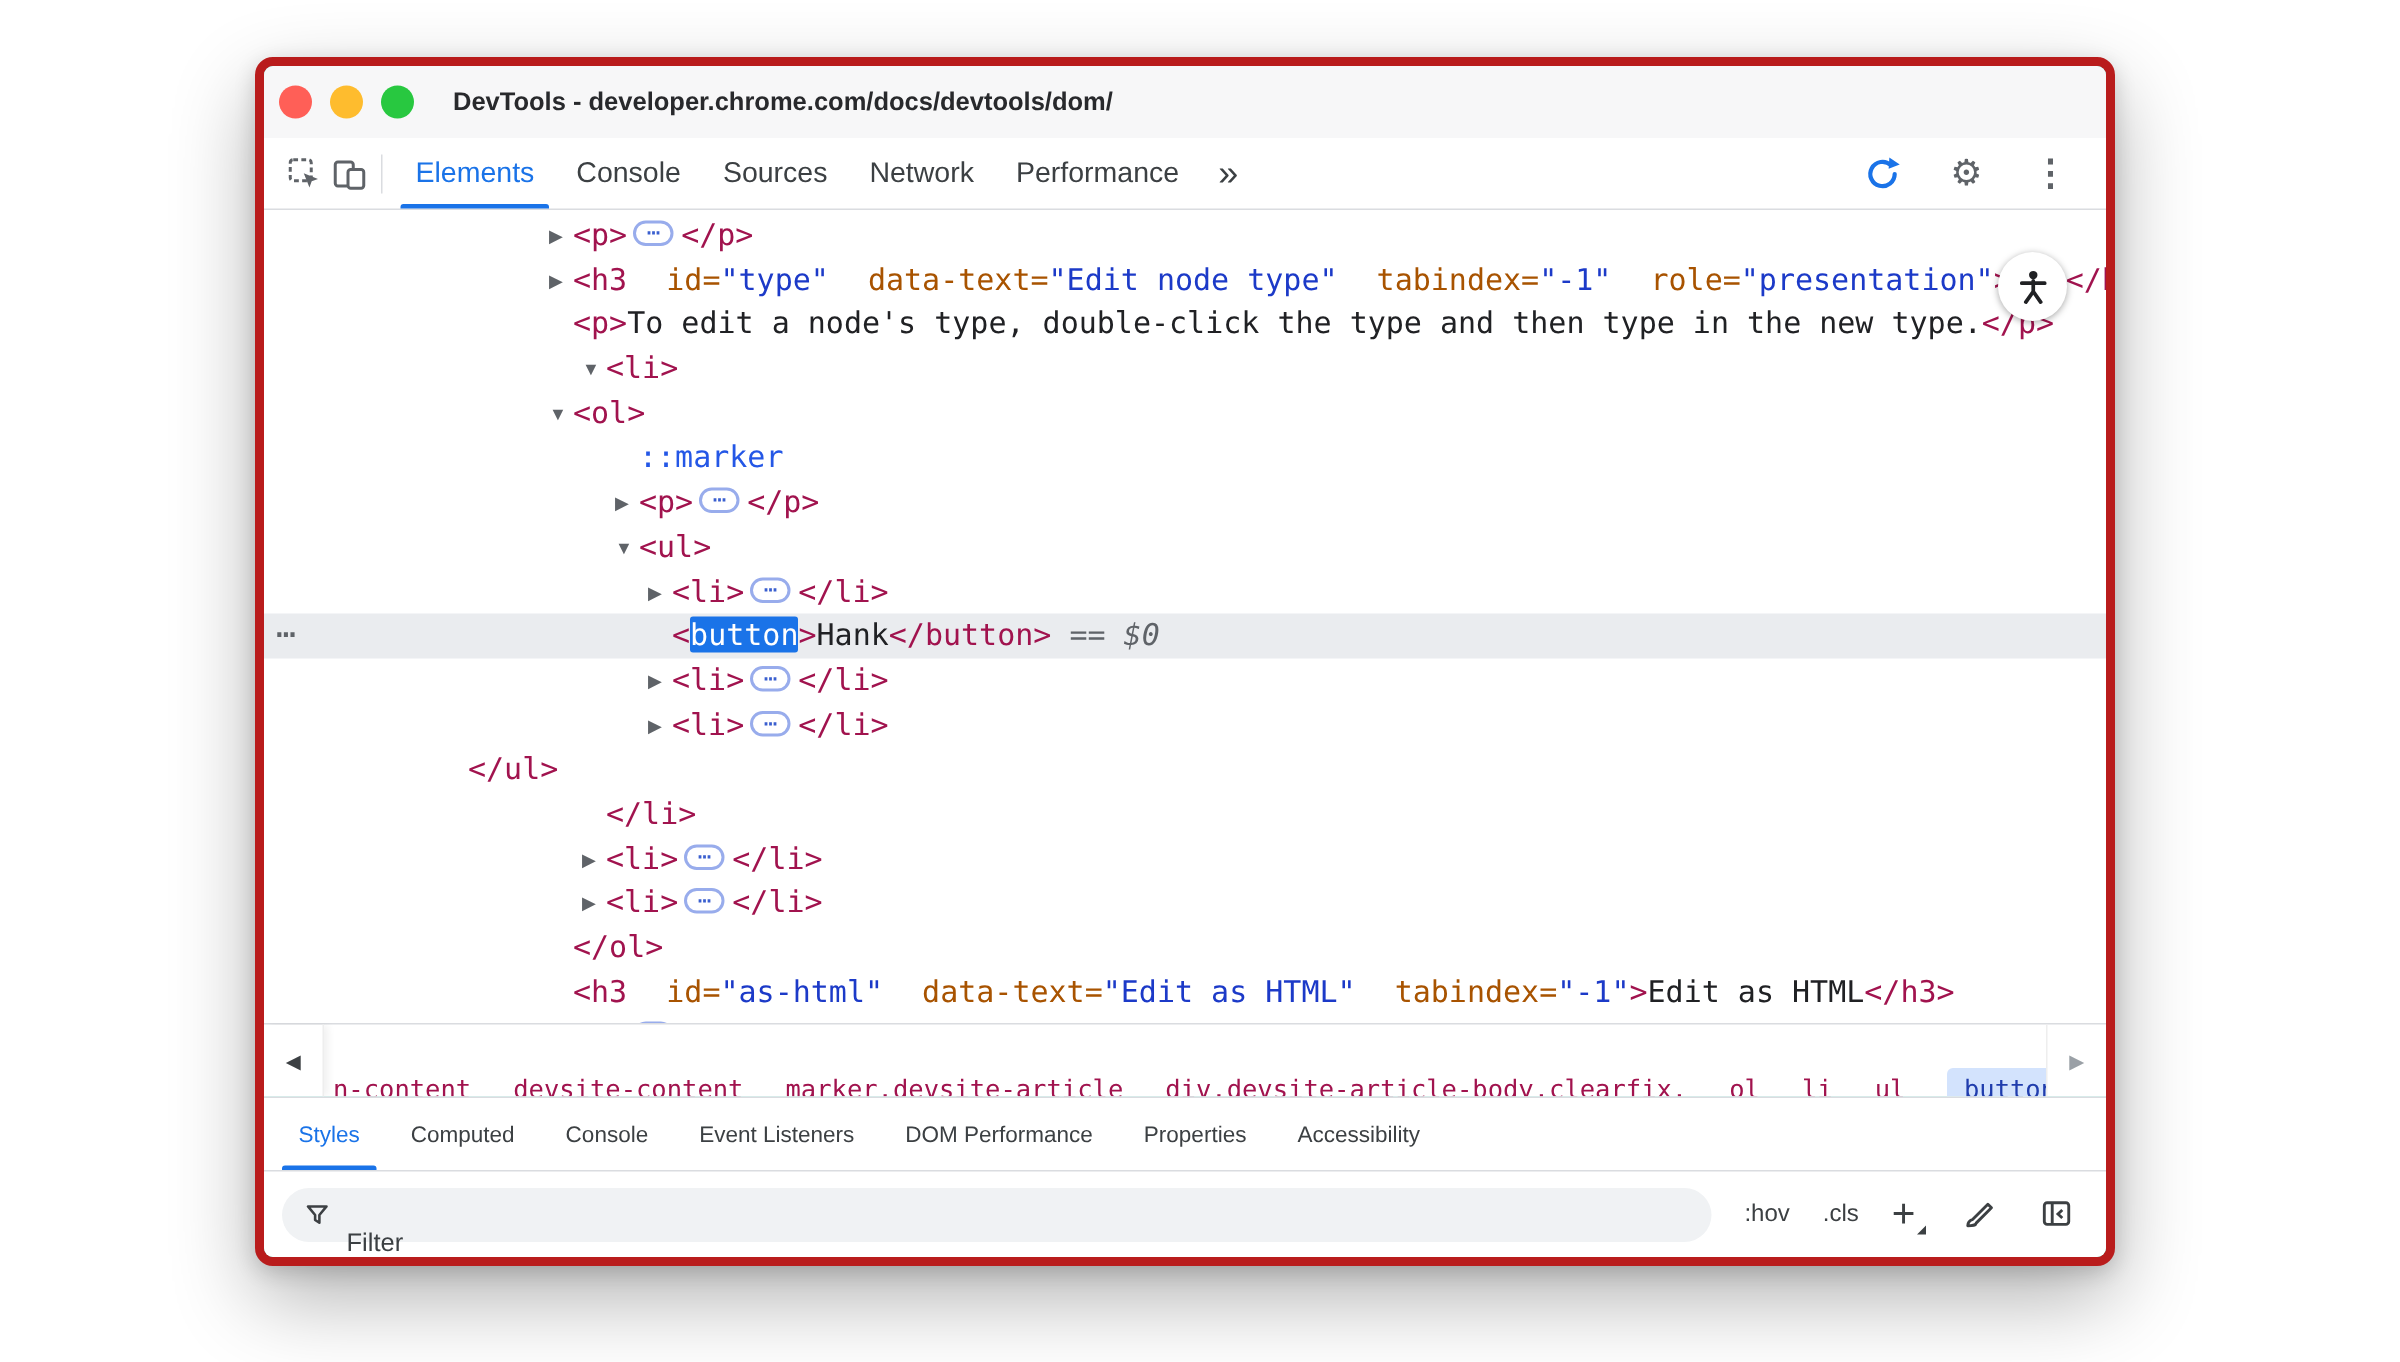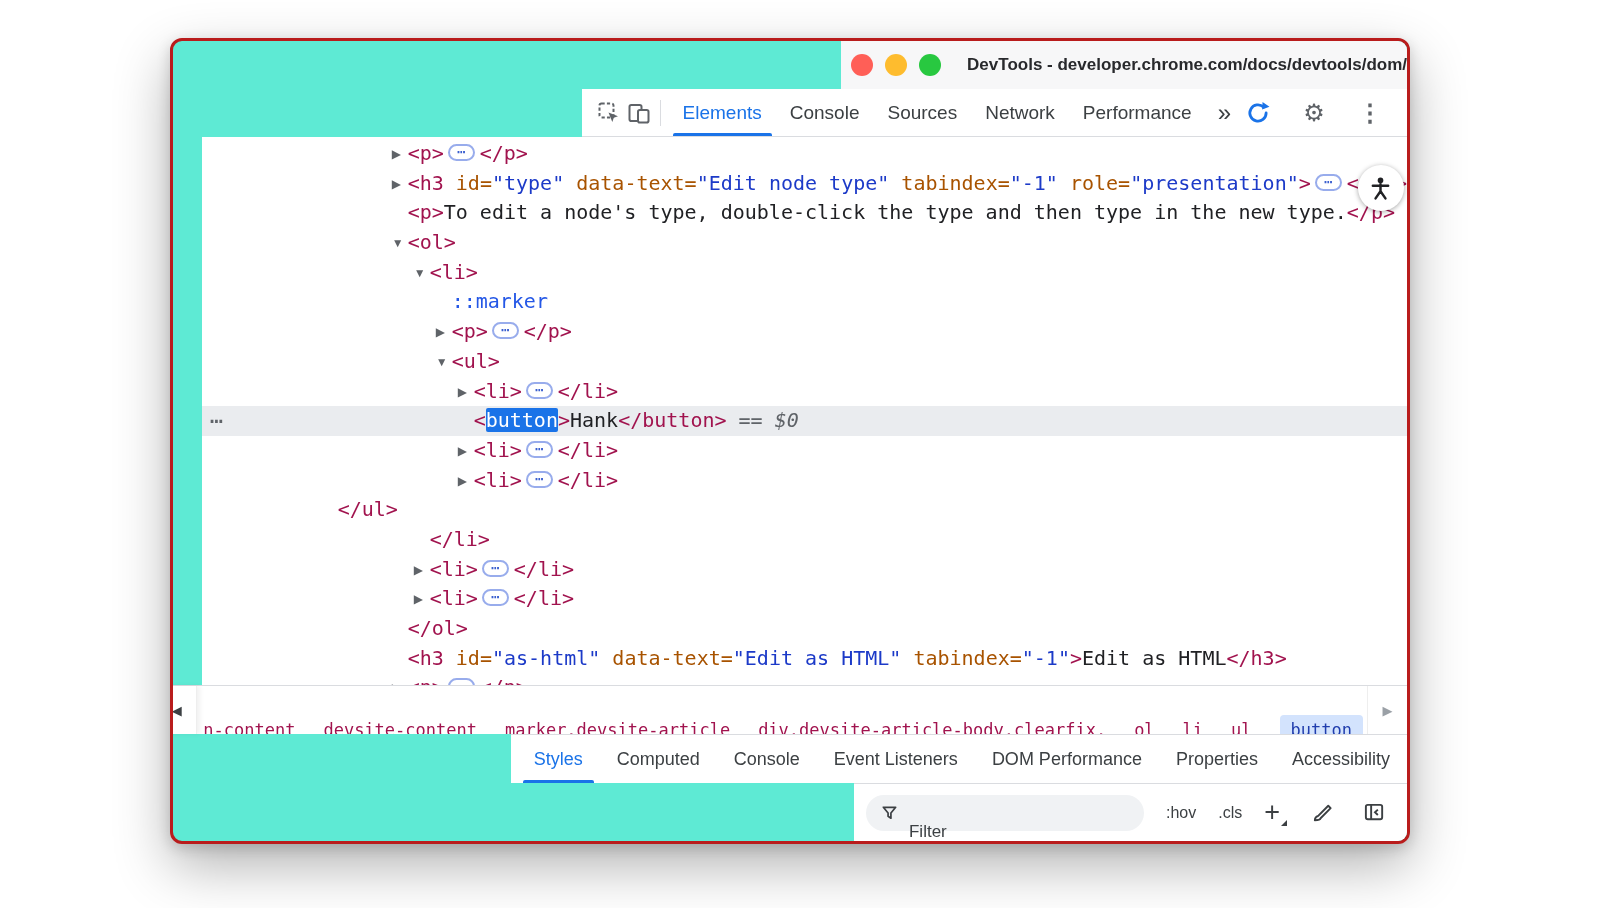--- a/index.html
+++ b/index.html
@@ -4,22 +4,22 @@
 <style>
   :root{
     --blue:#1a73e8; --tag:#a1134e; --attr:#a85300; --val:#1c3ac8; --marker:#2457e6;
     --txt:#202124; --grey:#5f6368; --divider:#dadce0; --rowsel:#eaecef;
     --crumbselbg:#d3e3fd; --crumbseltxt:#203dad;
   }
   *{box-sizing:border-box;margin:0;padding:0;}
   html,body{width:1600px;height:908px;background:#fff;overflow:hidden;
     font-family:"Liberation Sans",sans-serif;color:var(--txt);}
   .window{position:absolute;left:170px;top:38px;width:1240px;height:806px;background:#5eead4;
-    border-radius:12px;border:3px solid #b91c1c;overflow:hidden;display:flex;flex-direction:column;
-    box-shadow:0 22px 55px rgba(0,0,0,.30),0 4px 14px rgba(0,0,0,.16);align-items:flex-end;}
+    border-radius:12px;border:6px solid #b91c1c;overflow:hidden;display:flex;flex-direction:column;
+    box-shadow:0 22px 55px rgba(0,0,0,.30),0 4px 14px rgba(0,0,0,.16);}
   
   .titlebar{height:48px;flex:0 0 auto;background:#f7f7f8;display:flex;align-items:center;}
   .traffic{display:flex;gap:12px;margin-left:10px;}
   .tl{width:22px;height:22px;border-radius:50%;display:inline-block;}
   .tl.red{background:#ff5f57;}.tl.yellow{background:#febc2e;}.tl.green{background:#28c840;}
   .title-text{margin-left:26px;font-size:17px;font-weight:bold;color:#28292c;white-space:nowrap;}
   
   .toolbar{height:48px;flex:0 0 auto;display:flex;align-items:center;border-bottom:1px solid var(--divider);
     padding:0 14px 0 12px;background:#fff;}
   .icon-btn{display:flex;align-items:center;justify-content:center;width:30px;height:30px;cursor:pointer;}
@@ -33,21 +33,21 @@
   .glyph{font-size:24px;color:var(--grey);line-height:1;cursor:pointer;}
   .kebab{font-weight:bold;}
   
   .tree{flex:1 1 auto;overflow:hidden;position:relative;padding-top:2px;background:#fff;
     font-family:"DejaVu Sans Mono",monospace;font-size:20px;}
   .tree-line{height:29.7px;line-height:29.7px;white-space:pre;position:relative;cursor:default;}
   .tree-line.selected{background:var(--rowsel);}
   .arrow{display:inline-block;width:16px;font-family:"Liberation Sans",sans-serif;font-size:12px;
     color:var(--grey);position:relative;top:-2px;}
   .tk-tag{color:var(--tag);}
-  .tk-attr-name{color:var(--attr);}
+  .tk-attr-name{color:var(--attr);margin-left:14px;}
   .tk-attr-value{color:var(--val);}
   .tk-text{color:var(--txt);}
   .tk-marker{color:var(--marker);}
   .tk-eq{color:var(--grey);}
   .tk-dollar{color:var(--grey);font-style:italic;}
   .tk-sel{background:var(--blue);color:#fff;border-radius:2px;}
   .pill{display:inline-flex;align-items:center;justify-content:center;width:27px;height:17px;
     border:2px solid #98acec;border-radius:9px;margin:0 5px 0 4px;vertical-align:middle;
     color:#3a5fcf;font-size:15px;line-height:1;position:relative;top:-2px;cursor:pointer;}
   .row-dots{position:absolute;left:8px;top:50%;transform:translateY(-50%);color:var(--grey);
@@ -62,21 +62,21 @@
     font-size:13px;color:#3c4043;cursor:pointer;font-family:"Liberation Sans",sans-serif;}
   .crumb-btn.left{border-right:1px solid #eee;box-shadow:3px 0 5px rgba(0,0,0,.06);}
   .crumb-btn.right{border-left:1px solid #eee;color:#9aa0a6;}
   .crumb-list{flex:1 1 auto;display:flex;align-items:center;gap:28px;overflow:hidden;
     padding:0 4px 0 6px;white-space:nowrap;}
   .crumb{color:var(--tag);cursor:pointer;flex:0 0 auto;margin-top:40px;}
   .crumb.selected{background:var(--crumbselbg);color:var(--crumbseltxt);padding:5px 11px;border-radius:4px;}
   
   .panel-tabs{height:49px;flex:0 0 auto;border-top:1px solid var(--divider);display:flex;
     align-items:stretch;padding-left:6px;background:#fff;}
-  .ptab{display:flex;align-items:center;padding:0 17px;font-size:18px;color:#3c4043;position:relative;cursor:pointer;white-space:nowrap;}
+  .ptab{display:flex;align-items:center;padding:0 17px;font-size:15px;color:#3c4043;position:relative;cursor:pointer;white-space:nowrap;}
   .ptab.active{color:var(--blue);}
   .ptab.active::after{content:"";position:absolute;left:6px;right:6px;bottom:0;height:3px;background:var(--blue);border-radius:2px 2px 0 0;}
   
   .filter-bar{height:58px;flex:0 0 auto;border-top:1px solid var(--divider);display:flex;
     align-items:center;padding:0 18px 0 12px;gap:22px;background:#fff;}
   .filter-input{flex:1 1 auto;height:36px;background:#f0f2f4;border-radius:18px;display:flex;
     align-items:center;padding:0 14px;gap:10px;}
   .filter-input input{border:none;outline:none;background:transparent;font-size:17px;color:#3c4043;
     font-family:"Liberation Sans",sans-serif;flex:1;margin-top:39px;}
   .filter-input input::placeholder{color:#3c4043;opacity:1;}
@@ -136,22 +136,22 @@
   <div class="tree">
     <div class="a11y-float">
       <svg width="27" height="27" viewBox="0 0 24 24">
         <circle cx="12" cy="4.8" r="2.5" fill="#202124"></circle>
         <path d="M12 8.2v6.3 M5.2 9.6h13.6 M12 14.5l-4.4 6.3 M12 14.5l4.4 6.3" stroke="#202124" stroke-width="2.2" stroke-linecap="round" fill="none"></path>
       </svg>
     </div>
   <div class="tree-line" style="padding-left: 190px;"><span class="arrow">▶</span><span class="tk-tag">&lt;p&gt;</span><span class="pill">⋯</span><span class="tk-tag">&lt;/p&gt;</span></div>
       <div class="tree-line" style="padding-left: 190px;"><span class="arrow">▶</span><span class="tk-tag">&lt;h3 </span><span class="tk-attr-name">id=</span><span class="tk-attr-value">"type"</span><span class="tk-text"> </span><span class="tk-attr-name">data-text=</span><span class="tk-attr-value">"Edit node type"</span><span class="tk-text"> </span><span class="tk-attr-name">tabindex=</span><span class="tk-attr-value">"-1"</span><span class="tk-text"> </span><span class="tk-attr-name">role=</span><span class="tk-attr-value">"presentation"</span><span class="tk-tag">&gt;</span><span class="pill">⋯</span><span class="tk-tag">&lt;/h3&gt;</span></div>
       <div class="tree-line" style="padding-left: 190px;"><span class="arrow"></span><span class="tk-tag">&lt;p&gt;</span><span class="tk-text">To edit a node's type, double-click the type and then type in the new type.</span><span class="tk-tag">&lt;/p&gt;</span></div>
+      <div class="tree-line" style="padding-left: 212px;"><span class="arrow">▼</span><span class="tk-tag">&lt;li&gt;</span></div>
       <div class="tree-line" style="padding-left: 190px;"><span class="arrow">▼</span><span class="tk-tag">&lt;ol&gt;</span></div>
-      <div class="tree-line" style="padding-left: 212px;"><span class="arrow">▼</span><span class="tk-tag">&lt;li&gt;</span></div>
       <div class="tree-line" style="padding-left: 234px;"><span class="arrow"></span><span class="tk-marker">::marker</span></div>
       <div class="tree-line" style="padding-left: 234px;"><span class="arrow">▶</span><span class="tk-tag">&lt;p&gt;</span><span class="pill">⋯</span><span class="tk-tag">&lt;/p&gt;</span></div>
       <div class="tree-line" style="padding-left: 234px;"><span class="arrow">▼</span><span class="tk-tag">&lt;ul&gt;</span></div>
       <div class="tree-line" style="padding-left: 256px;"><span class="arrow">▶</span><span class="tk-tag">&lt;li&gt;</span><span class="pill">⋯</span><span class="tk-tag">&lt;/li&gt;</span></div>
       <div class="tree-line selected" style="padding-left: 256px;"><span class="row-dots">⋯</span><span class="arrow"></span><span class="tk-tag">&lt;</span><span class="tk-sel">button</span><span class="tk-tag">&gt;</span><span class="tk-text">Hank</span><span class="tk-tag">&lt;/button&gt;</span><span class="tk-eq"> == </span><span class="tk-dollar">$0</span></div>
       <div class="tree-line" style="padding-left: 256px;"><span class="arrow">▶</span><span class="tk-tag">&lt;li&gt;</span><span class="pill">⋯</span><span class="tk-tag">&lt;/li&gt;</span></div>
       <div class="tree-line" style="padding-left: 256px;"><span class="arrow">▶</span><span class="tk-tag">&lt;li&gt;</span><span class="pill">⋯</span><span class="tk-tag">&lt;/li&gt;</span></div>
       <div class="tree-line" style="padding-left: 120px;"><span class="arrow"></span><span class="tk-tag">&lt;/ul&gt;</span></div>
       <div class="tree-line" style="padding-left: 212px;"><span class="arrow"></span><span class="tk-tag">&lt;/li&gt;</span></div>
       <div class="tree-line" style="padding-left: 212px;"><span class="arrow">▶</span><span class="tk-tag">&lt;li&gt;</span><span class="pill">⋯</span><span class="tk-tag">&lt;/li&gt;</span></div>

